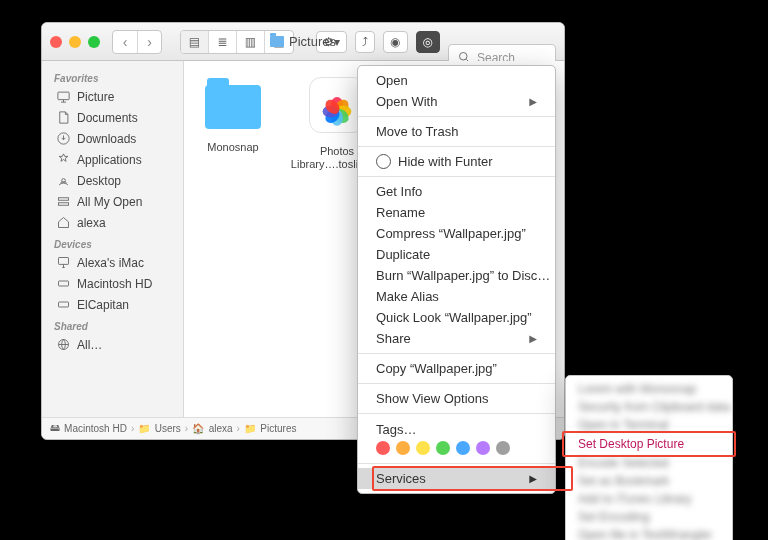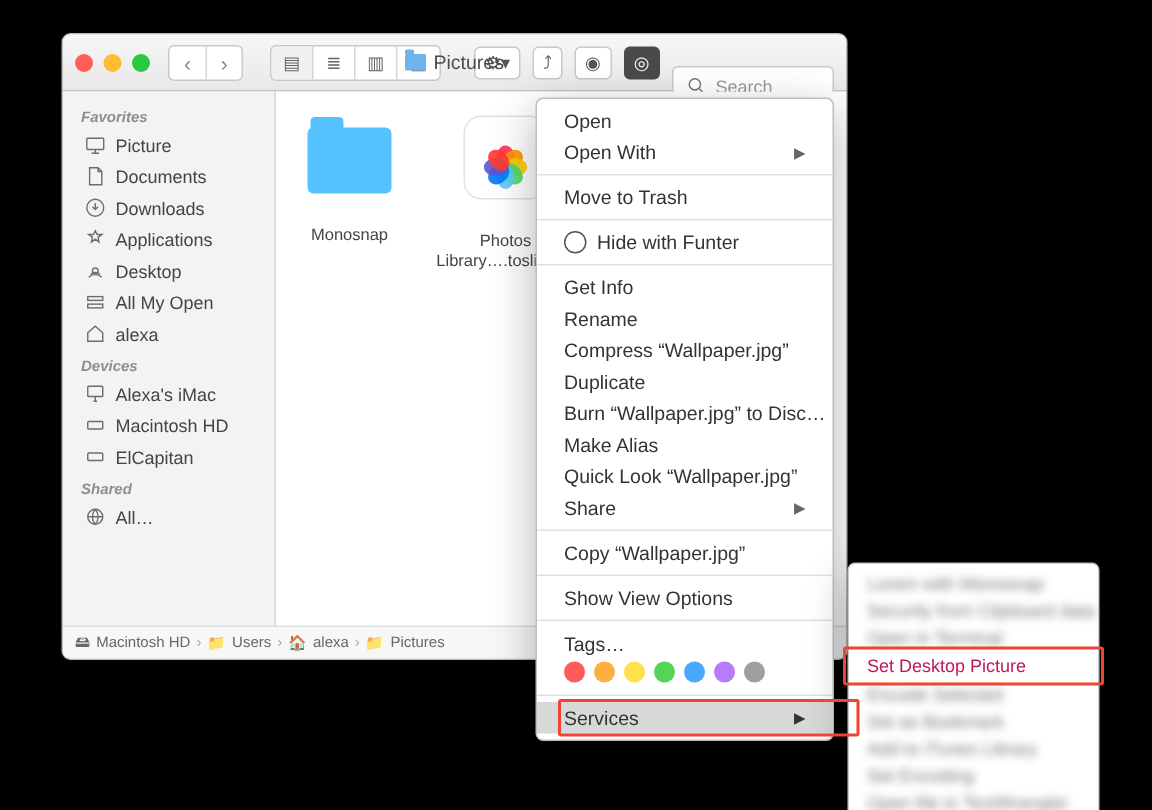--- a/index.html
+++ b/index.html
@@ -21,21 +21,21 @@
 .title-label .foldericon::before { content:""; position:absolute; top:-3px; left:0; width:6px; height:3px; background:#6cb4ee; border-radius:1px 1px 0 0; }
 .tb-right { margin-left:auto; display:flex; gap:8px; align-items:center; }
 .tb-btn { border:1px solid #c8c8c8; border-radius:4px; background:#fff; height:22px; display:flex; align-items:center; justify-content:center; color:#555; font-size:12px; padding:0 6px; cursor:pointer; }
 .search { display:flex; align-items:flex-end; border:1px solid #c8c8c8; border-radius:4px; background:#fff; height:22px; padding:0 8px; gap:5px; color:#9a9a9a; font-size:12px; min-width:108px;margin-top:27px; }
 .body { flex:1; display:flex; overflow:hidden; }
 .sidebar { width:142px; background:#f4f3f4; border-right:1px solid #d8d8d8; padding:6px 0; font-size:12px; overflow:hidden; }
 .side-hdr { color:#8e8e8e; font-size:10px; padding:6px 12px 2px; font-weight:600;font-style:italic; }
 .side-item { display:flex; align-items:center; gap:6px; padding:3px 10px 3px 14px; color:#444; cursor:pointer; white-space:nowrap; }
 .side-item svg{flex-shrink:0;}
 .content { flex:1; background:#fff; position:relative; padding:16px 14px; display:flex; gap:34px; align-items:flex-start; }
-.item { display:flex; flex-direction:column; align-items:center; width:70px; font-size:11px; color:#444; text-align:center; gap:22px; }
+.item { display:flex; flex-direction:column; align-items:center; width:70px; font-size:11px; color:#444; text-align:center; gap:12px; }
 .folder-ic { width:56px; height:44px; background:#56c1ff; border-radius:4px; position:relative; margin-top:8px; }
 .folder-ic::before { content:""; position:absolute; top:-7px; left:2px; width:22px; height:8px; background:#56c1ff; border-radius:3px 3px 0 0; }
 .photos-ic { width:56px; height:56px; background:#fff; border:1px solid #e2e2e2; border-radius:12px; display:flex; align-items:center; justify-content:center; position:relative; }
 .flower { position:relative; width:30px; height:30px; }
 .petal { position:absolute; width:12px; height:16px; border-radius:50%; left:9px; top:7px; transform-origin:50% 90%; opacity:.9; }
 .wall-ic { width:56px; height:42px; background:linear-gradient(#3c5b7c 55%,#0c1722 55%); border-radius:2px; border:1px solid #ccc; margin-top:8px; position:relative; overflow:hidden; }
 .wall-ic::after{content:"";position:absolute;left:8px;top:6px;width:10px;height:10px;border-radius:50%;background:#fff;opacity:.85;}
 .label { line-height:1.15; }
 .sel { background:#2d7bf1; color:#fff; padding:1px 5px; border-radius:3px; }
 .pathbar { height:22px; border-top:1px solid #dcdcdc; background:#f7f7f7; display:flex; align-items:center; padding:0 8px; font-size:10px; color:#666; gap:4px; }

